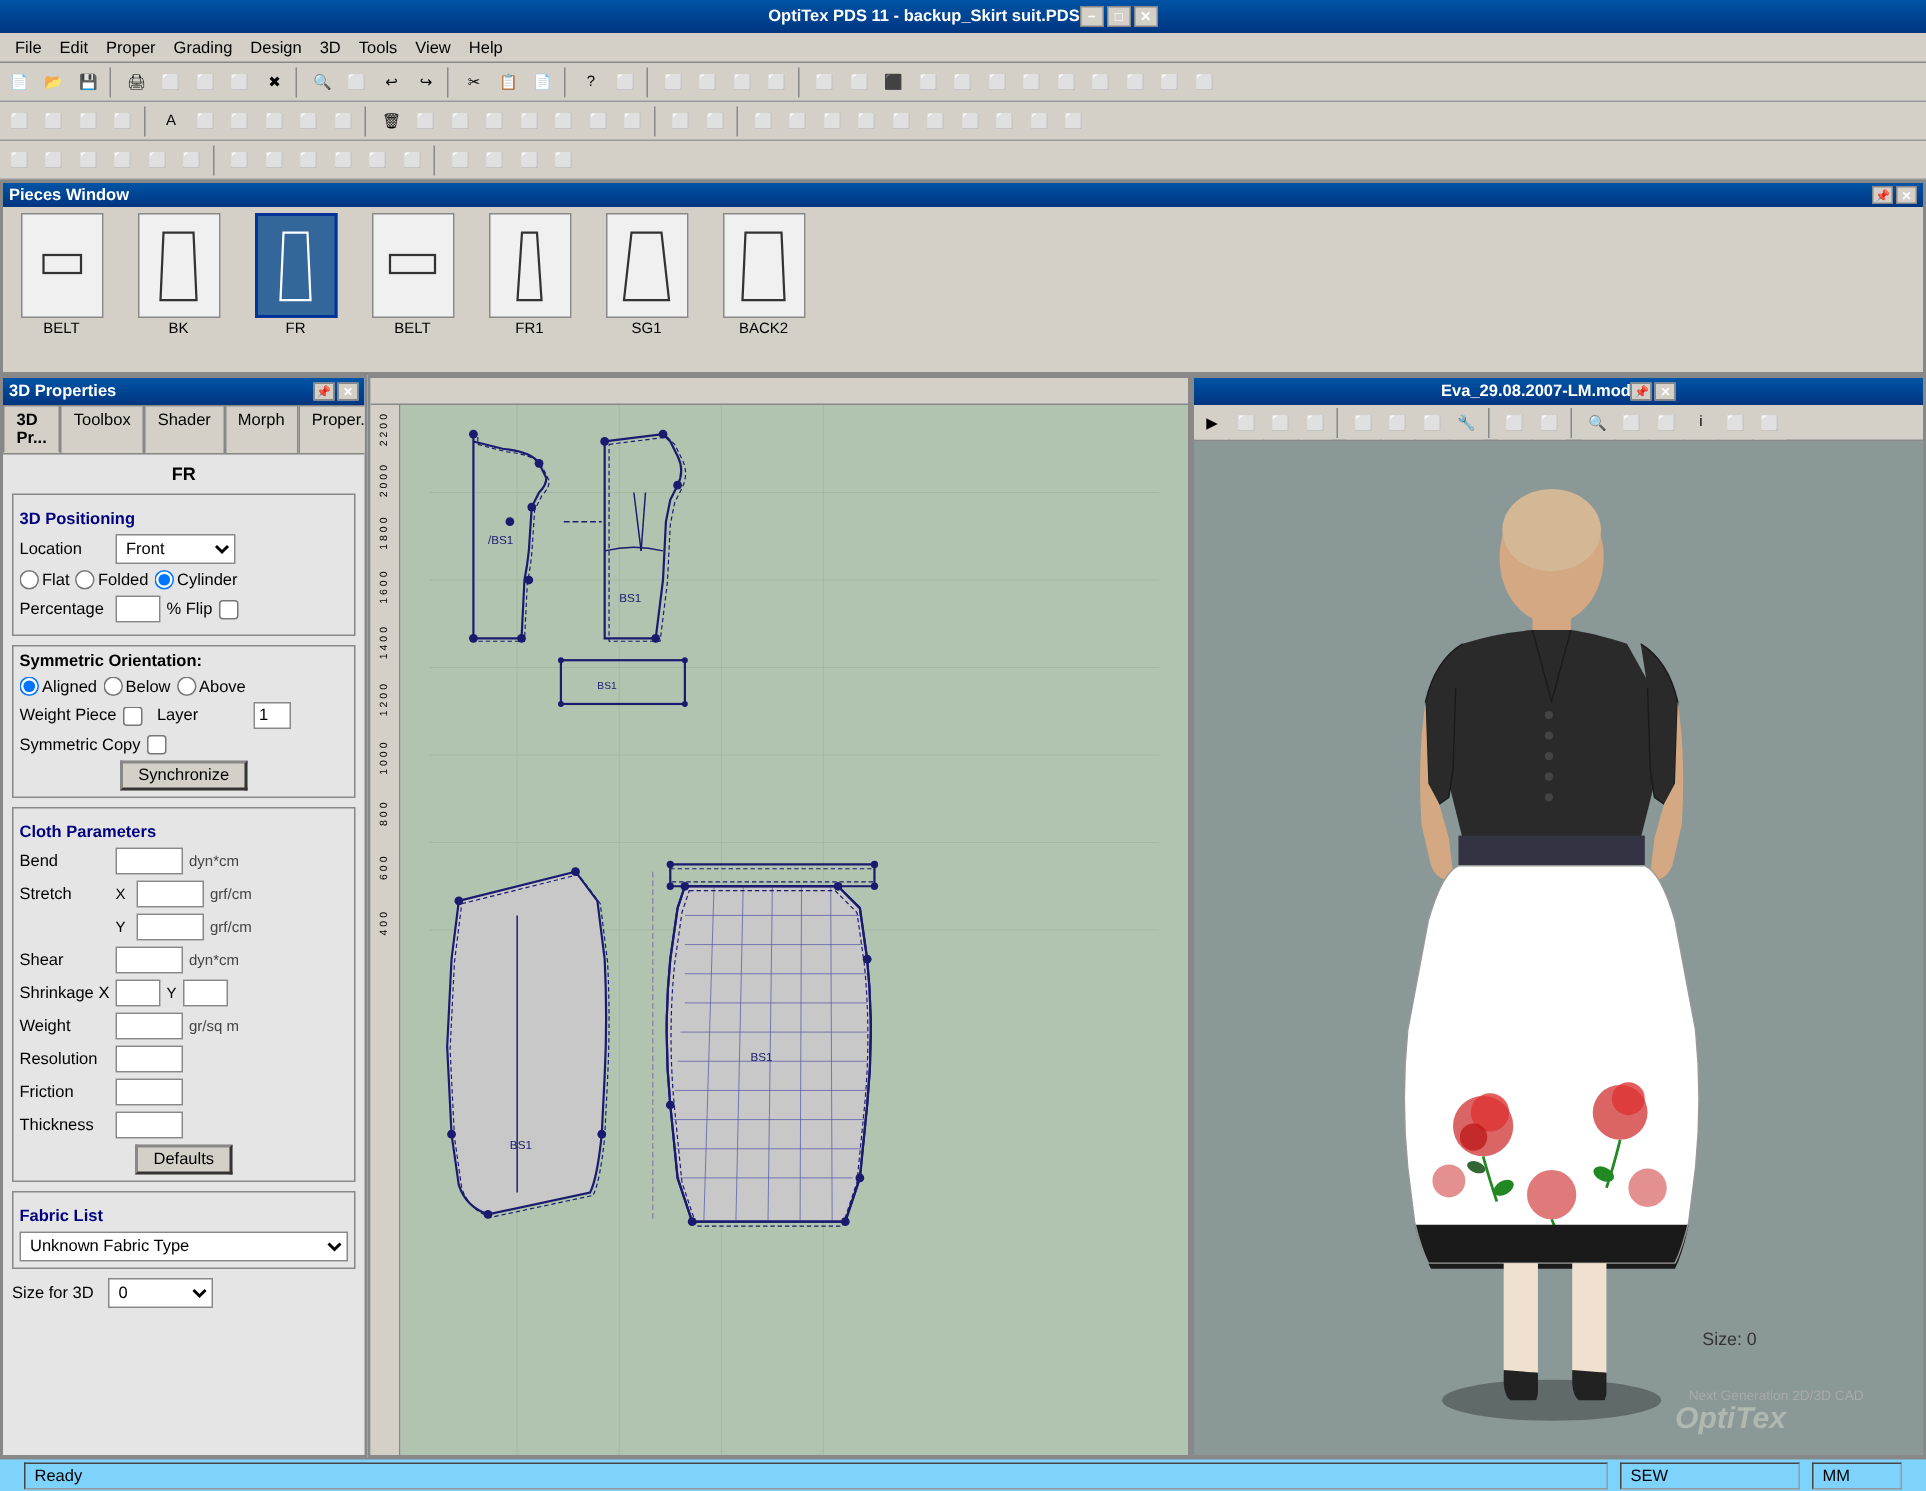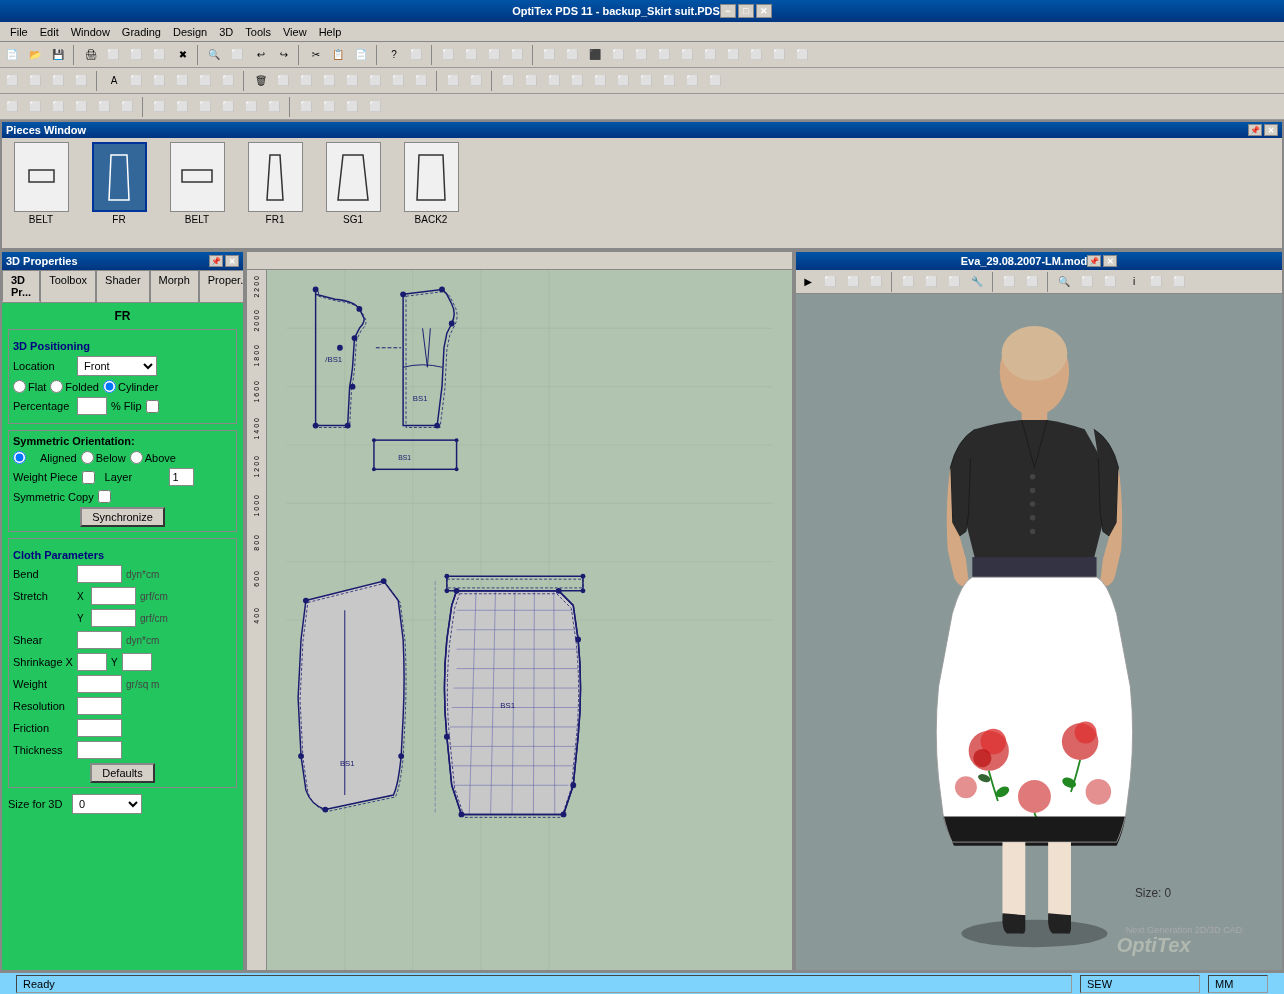--- a/index.html
+++ b/index.html
@@ -114,21 +114,21 @@
     }
     .piece-thumbnail.selected {
       background: #336699;
       border: 2px solid #003399;
     }
     .piece-label { font-size: 10px; margin-top: 2px; }
 
     
     .left-panel {
       width: 245px;
-      background: #22c55e;
+      background: #e5e5e5;
       border: 2px solid #888;
       display: flex;
       flex-direction: column;
       overflow: hidden;
     }
     .panel-title-bar {
       background: linear-gradient(to bottom, #0054a6, #003580);
       color: white;
       height: 18px;
       display: flex;
@@ -302,21 +302,21 @@
   <div class="title-bar-controls">
     <div class="title-btn">−</div>
     <div class="title-btn">□</div>
     <div class="title-btn">✕</div>
   </div>
 </div>
 
 <div class="menu-bar">
   <span class="menu-item">File</span>
   <span class="menu-item">Edit</span>
-  <span class="menu-item">Window</span>
+  <span class="menu-item">Proper</span>
   <span class="menu-item">Grading</span>
   <span class="menu-item">Design</span>
   <span class="menu-item">3D</span>
   <span class="menu-item">Tools</span>
   <span class="menu-item">View</span>
   <span class="menu-item">Help</span>
 </div>
 
 <div class="toolbar-row">
   <div class="toolbar-btn">📄</div>
@@ -432,20 +432,28 @@
 
       <div class="piece-item">
         <div class="piece-thumbnail">
           <svg width="40" height="55" viewBox="0 0 40 55">
               <rect x="8" y="20" width="25" height="12" fill="none" stroke="#333" stroke-width="1.5"></rect>
             </svg>
         </div>
         <span class="piece-label">BELT</span>
       </div>
 
+      <div class="piece-item">
+        <div class="piece-thumbnail">
+          <svg width="40" height="55" viewBox="0 0 40 55">
+              <path d="M10 5 L30 5 L32 50 L8 50 Z" fill="none" stroke="#333" stroke-width="1.5"></path>
+            </svg>
+        </div>
+        <span class="piece-label">BK</span>
+      </div>
 
       <div class="piece-item">
         <div class="piece-thumbnail selected">
           <svg width="40" height="55" viewBox="0 0 40 55">
               <path d="M12 5 L28 5 L30 50 L10 50 Z" fill="none" stroke="white" stroke-width="1.5"></path>
             </svg>
         </div>
         <span class="piece-label">FR</span>
       </div>
 
@@ -539,21 +547,21 @@
             <span>% Flip</span>
             <input type="checkbox" style="">
           </div>
         </div>
 
         <div style="border:1px solid #888; padding:4px; margin-bottom:6px;">
           <div class="form-row">
             <span style="font-size:11px; font-weight:bold;">Symmetric Orientation:</span>
           </div>
           <div class="form-row">
-            <label style="display:flex;align-items:center;gap:14px;">
+            <label style="display:flex;align-items:center;gap:2px;">
               <input type="radio" name="symor" checked="" style="">
               <span>Aligned</span>
             </label>
             <label style="display:flex;align-items:center;gap:2px;">
               <input type="radio" name="symor" style="">
               <span>Below</span>
             </label>
             <label style="display:flex;align-items:center;gap:2px;">
               <input type="radio" name="symor" style="">
               <span>Above</span>
@@ -620,20 +628,26 @@
           </div>
           <div class="form-row">
             <span class="form-label">Thickness</span>
             <input type="text" class="form-input" style="width: 45px;">
           </div>
           <div style="text-align:center; margin-top:4px;">
             <button class="btn">Defaults</button>
           </div>
         </div>
 
+        <div style="border:1px solid #888; padding:4px; margin-bottom:6px;">
+          <div class="section-title">Fabric List</div>
+          <select class="form-select" style="width:100%;">
+            <option>Unknown Fabric Type</option>
+          </select>
+        </div>
 
         <div class="form-row">
           <span class="form-label">Size for 3D</span>
           <select class="form-select" style="width:70px;">
             <option>0</option>
           </select>
         </div>
       </div>
     </div>
 

